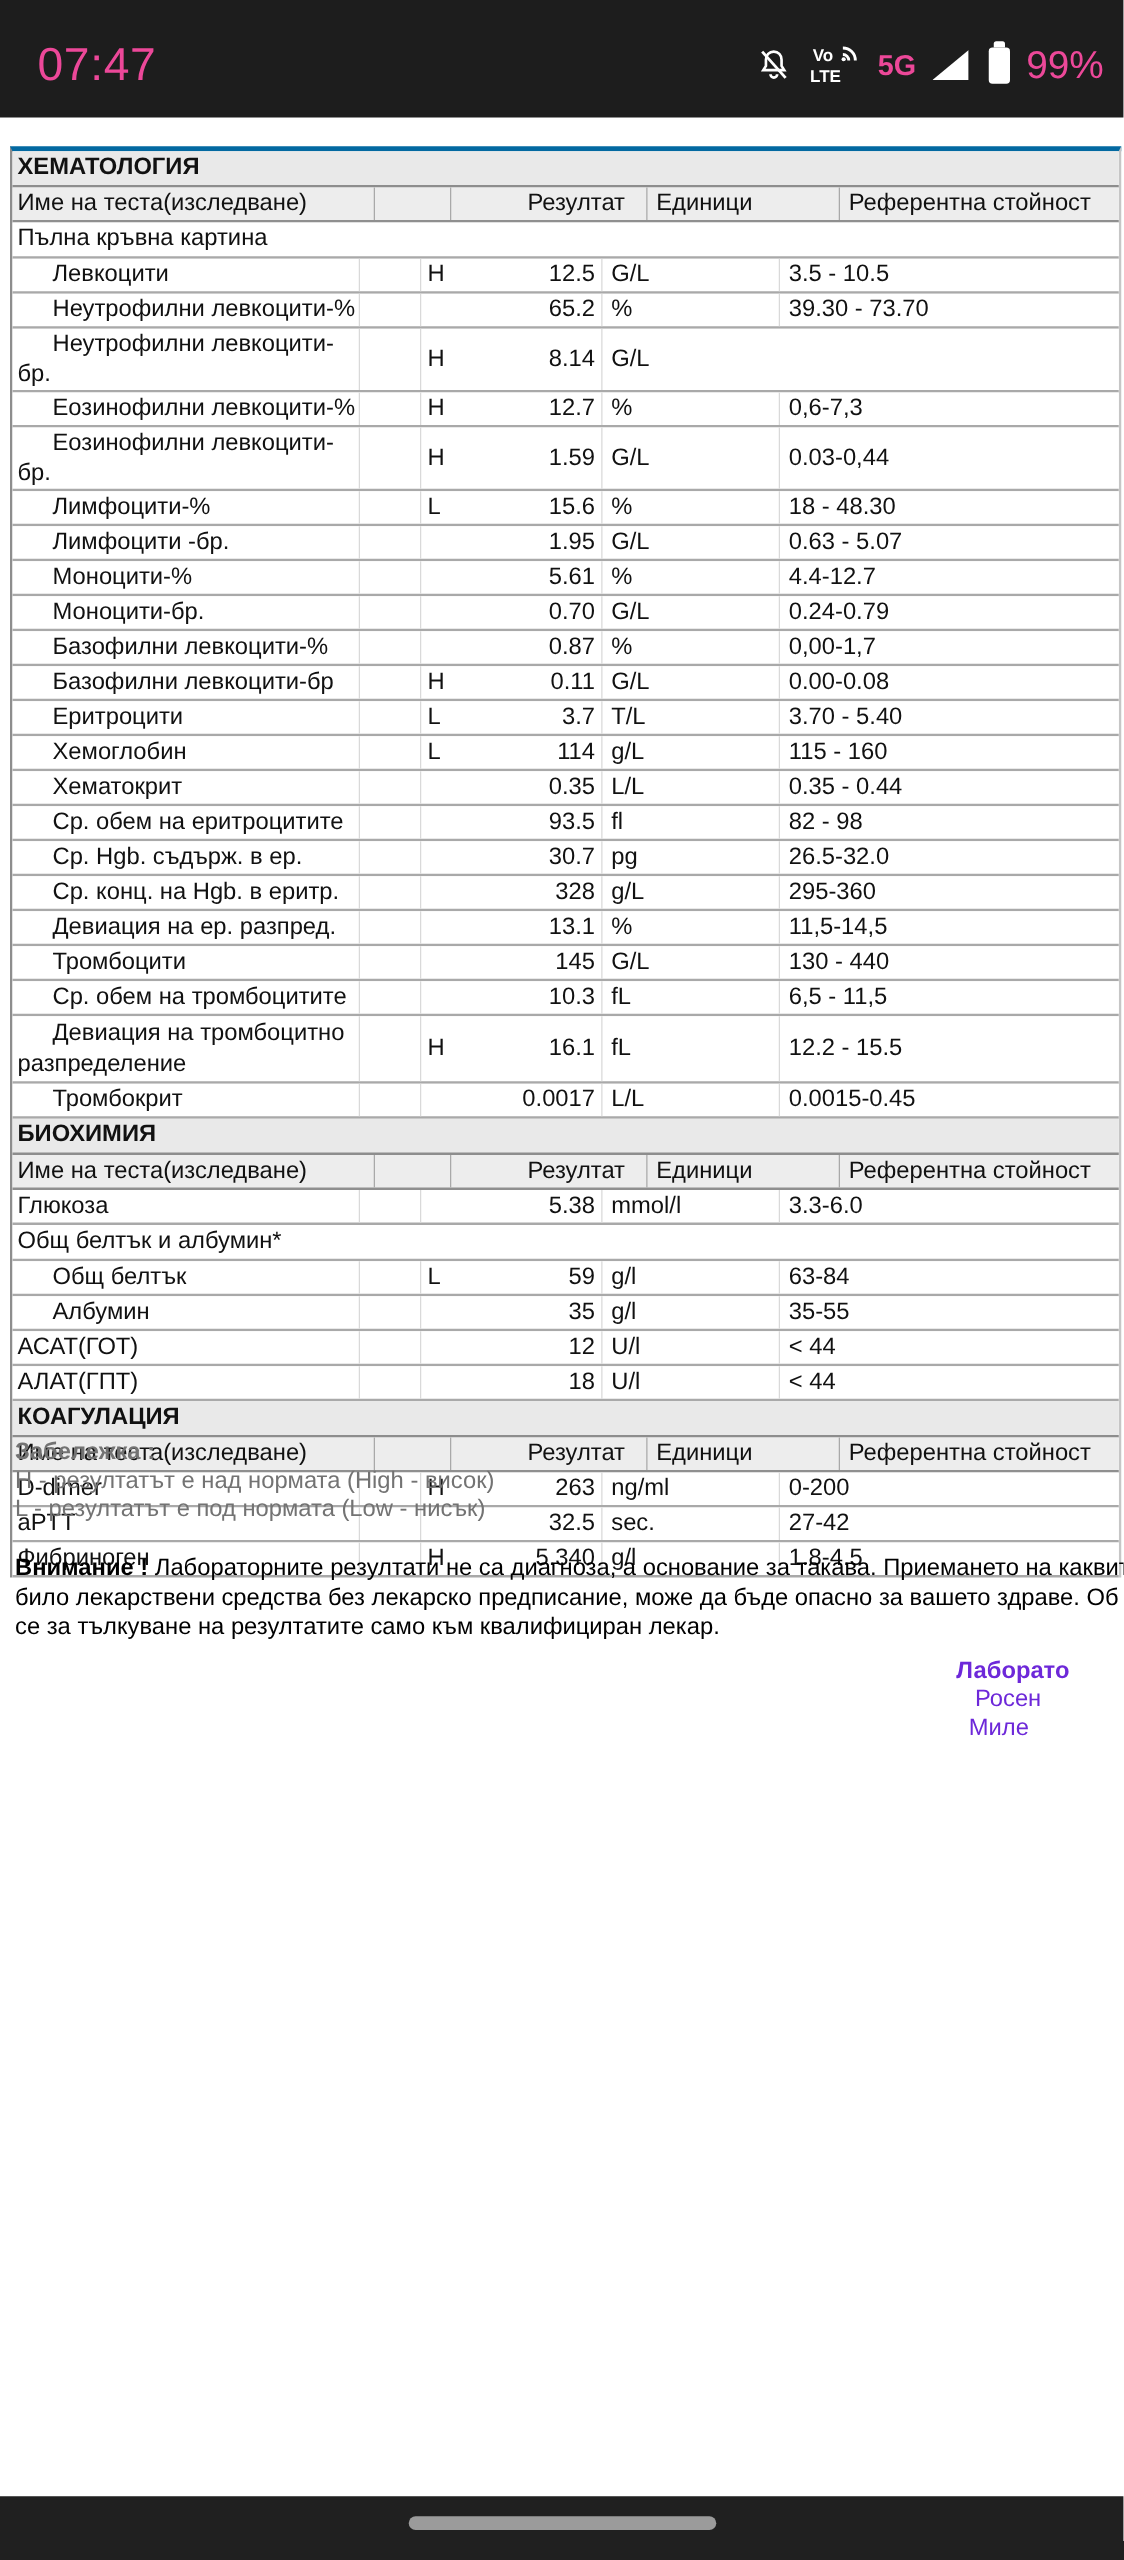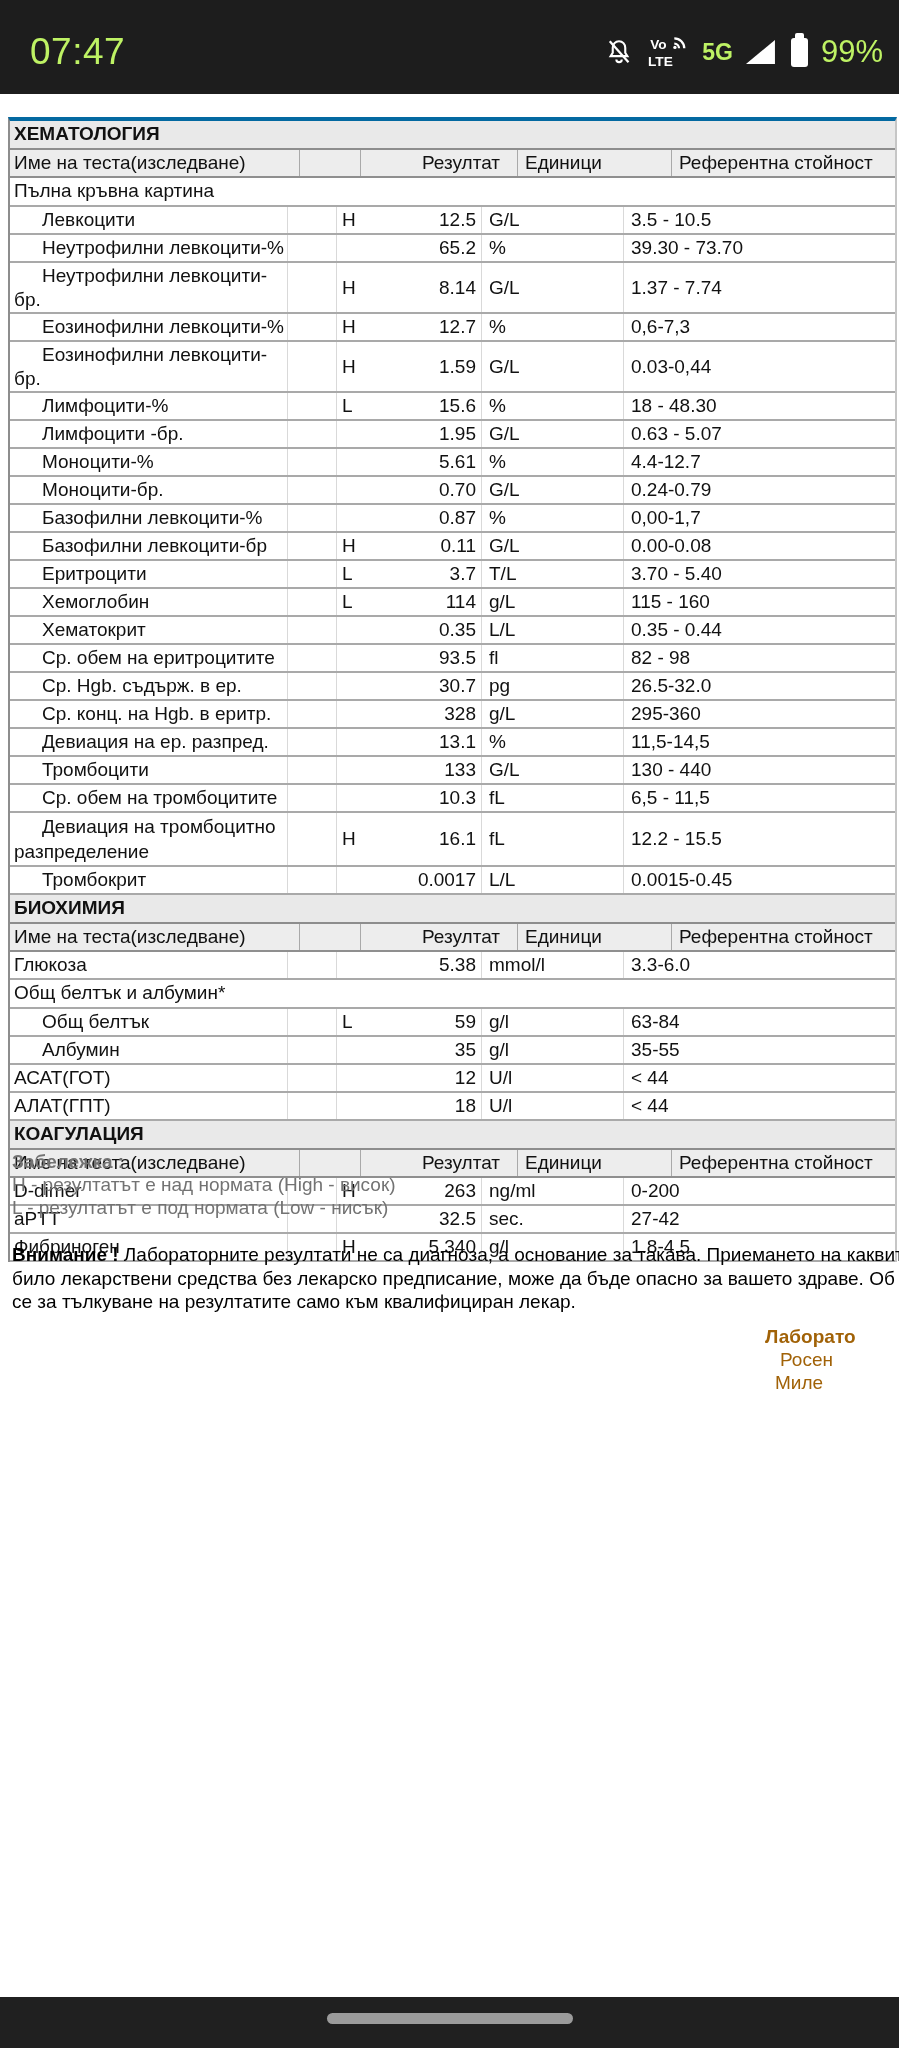--- a/index.html
+++ b/index.html
@@ -2,21 +2,21 @@
 <html lang="bg"><head>
 <meta charset="utf-8">
 <style>
   html,body{margin:0;padding:0;}
   body{font-family:"Liberation Sans",sans-serif;background:#fff;}
   #screen{position:relative;width:899px;height:2048px;overflow:hidden;background:#fff;}
 
   
   .statusbar{position:absolute;top:0;left:0;width:899px;height:94px;background:#1d1d1d;
     display:flex;align-items:center;justify-content:space-between;box-sizing:border-box;
-    padding:10px 16px 0 30px;color:#bef264;}
+    padding:10px 16px 0 30px;color:#ec4899;}
   .sb-time{font-size:37px;letter-spacing:0.5px;}
   .sb-icons{display:flex;align-items:center;gap:13px;}
   .sb-5g{font-size:23px;font-weight:600;}
   .sb-tri{width:29px;height:24px;background:#fff;clip-path:polygon(100% 0,100% 100%,0 100%);}
   .sb-batt{position:relative;width:17px;height:29px;background:#fff;border-radius:3px;margin-left:3px;}
   .sb-batt::before{content:"";position:absolute;top:-5px;left:4px;width:9px;height:5px;background:#fff;
     border-radius:2px 2px 0 0;}
   .sb-pct{font-size:31px;}
 
   
@@ -47,21 +47,21 @@
   .hd-ref{padding-left:7px;}
   .row.tall{min-height:52px;}
   .row.tall .c-name{line-height:25px;}
 
   
   .notes{position:absolute;left:12px;top:1150px;font-size:19px;color:#737373;line-height:23px;white-space:nowrap;}
   .notes .ttl{font-weight:bold;}
   .warning{position:absolute;left:12px;top:1243px;font-size:19px;color:#000;line-height:23.5px;
     white-space:nowrap;width:1100px;}
   .warning b{font-weight:bold;}
-  .signature{position:absolute;left:765px;top:1325px;font-size:19px;line-height:23px;white-space:nowrap;color:#a16207;}
+  .signature{position:absolute;left:765px;top:1325px;font-size:19px;line-height:23px;white-space:nowrap;color:#6d28d9;}
   .signature .s1{font-weight:bold;}
   .signature .s2{padding-left:15px;}
   .signature .s3{padding-left:10px;}
 
   
   .navbar{position:absolute;left:0;top:1997px;width:899px;height:51px;background:#202020;}
   .nav-pill{position:absolute;left:327px;top:16px;width:246px;height:11px;border-radius:6px;background:#9b9b9b;}
 </style>
 </head>
 <body>
@@ -121,21 +121,20 @@
         <div class="c c-ref">39.30 - 73.70</div>
       </div>
       <div class="row test">
         <div class="c c-name indent">Неутрофилни левкоцити-бр.</div>
         <div class="c"></div>
         <div class="c c-res">
           <div class="flag">H</div>
           <div class="val">8.14</div>
         </div>
         <div class="c c-units">G/L</div>
-        <div class="c c-ref">1.37 - 7.74</div>
       </div>
       <div class="row test">
         <div class="c c-name indent">Еозинофилни левкоцити-%</div>
         <div class="c"></div>
         <div class="c c-res">
           <div class="flag">H</div>
           <div class="val">12.7</div>
         </div>
         <div class="c c-units">%</div>
         <div class="c c-ref">0,6-7,3</div>
@@ -278,21 +277,21 @@
           <div class="val">13.1</div>
         </div>
         <div class="c c-units">%</div>
         <div class="c c-ref">11,5-14,5</div>
       </div>
       <div class="row test">
         <div class="c c-name indent">Тромбоцити</div>
         <div class="c"></div>
         <div class="c c-res">
           <div class="flag"></div>
-          <div class="val">133</div>
+          <div class="val">145</div>
         </div>
         <div class="c c-units">G/L</div>
         <div class="c c-ref">130 - 440</div>
       </div>
       <div class="row test">
         <div class="c c-name indent">Ср. обем на тромбоцитите</div>
         <div class="c"></div>
         <div class="c c-res">
           <div class="flag"></div>
           <div class="val">10.3</div>

